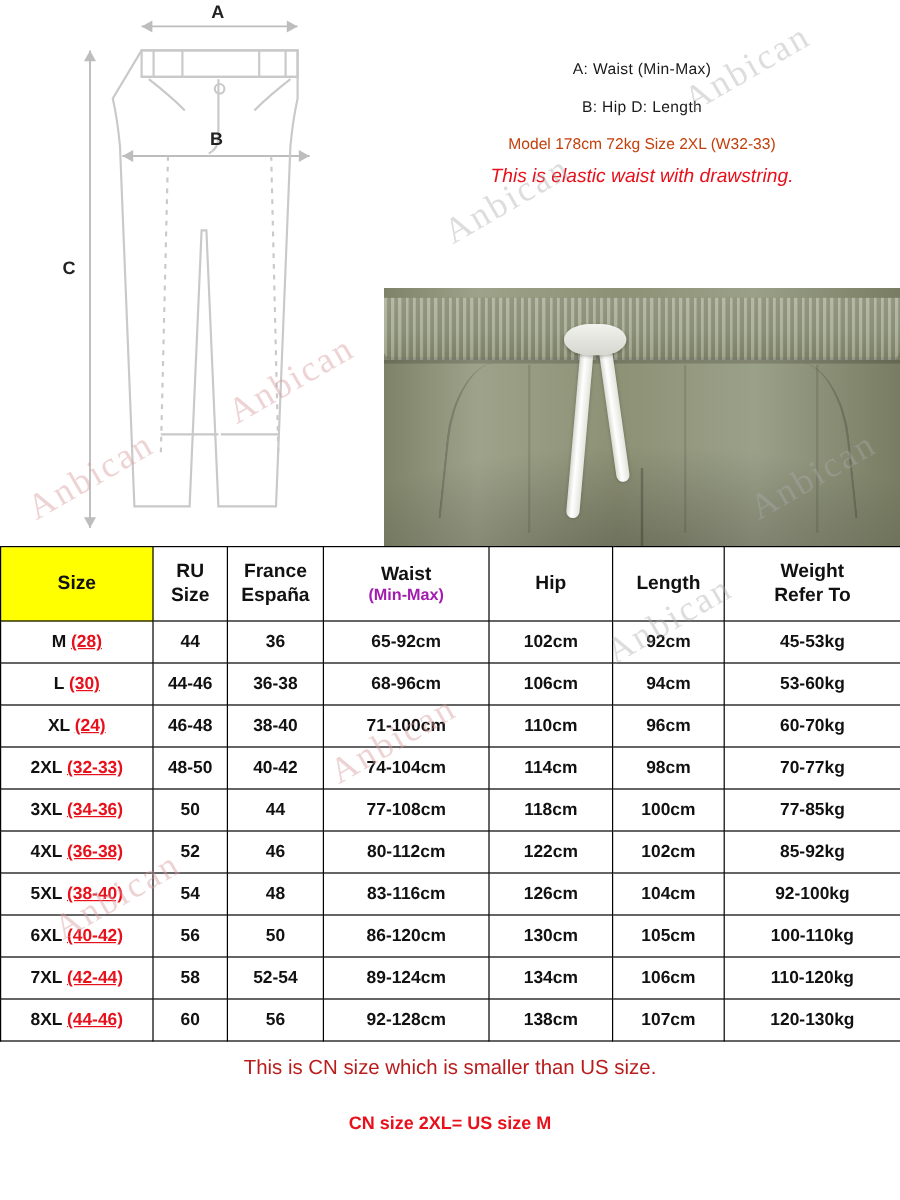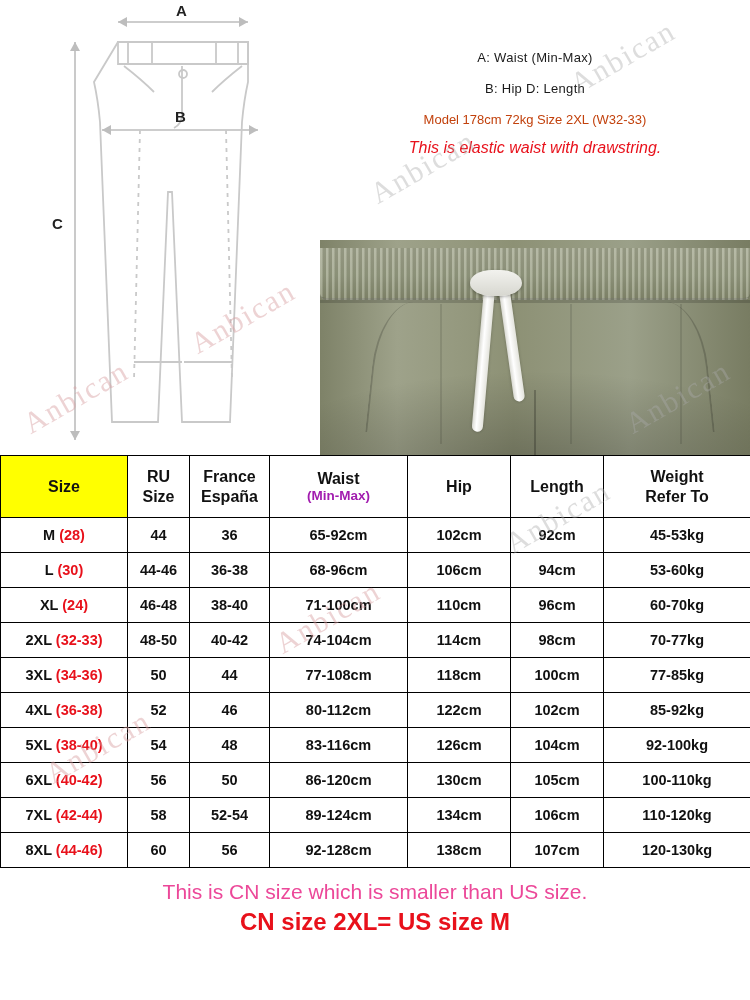--- a/index.html
+++ b/index.html
@@ -144,37 +144,37 @@
   }
   table.size-table thead th { height: 62px; font-size: 16px; }
   .hdr-size {
     background: #ffff00 !important;
     color: #e8111b;
     font-size: 19px;
   }
   .hdr-sub { display: block; font-size: 13.5px; color: #a21caf; font-weight: bold; }
   .hdr-two { line-height: 1.25; }
   .sz-name { text-align: right; padding-right: 12px; }
-  .sz-name .paren { color: #e8111b; }
+  .sz-name .paren { color: #e8111b; text-decoration: underline; }
   .wt { color: #e8111b; }
   .cell-reg { font-weight: bold; }
 
   
   .footer {
     width: 750px;
     text-align: center;
     padding-top: 12px;
   }
   .footer .f1 {
-    font-size: 21px;
-    color: #ec4899;
-    margin-bottom: 4px;
+    font-size: 17px;
+    color: #b91c1c;
+    margin-bottom: 28px;
   }
   .footer .f2 {
-    font-size: 24px;
+    font-size: 15px;
     color: #e8111b;
     font-weight: bold;
   }
 
   
   .wm {
     position: absolute;
     color: rgba(216,158,160,0.45);
     font-size: 30px;
     font-family: "Liberation Serif", serif;

